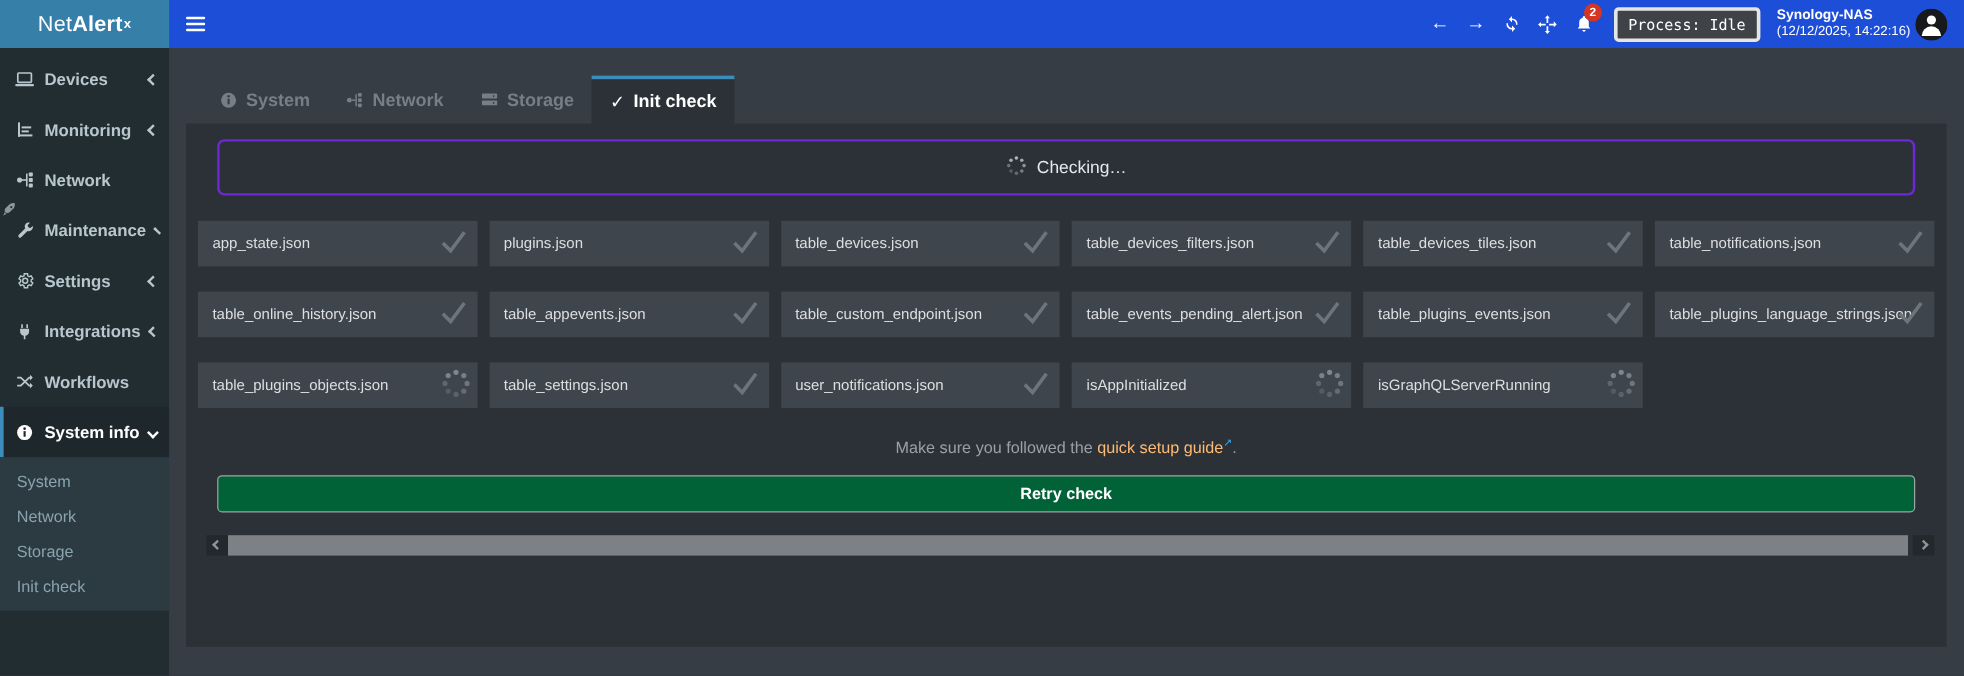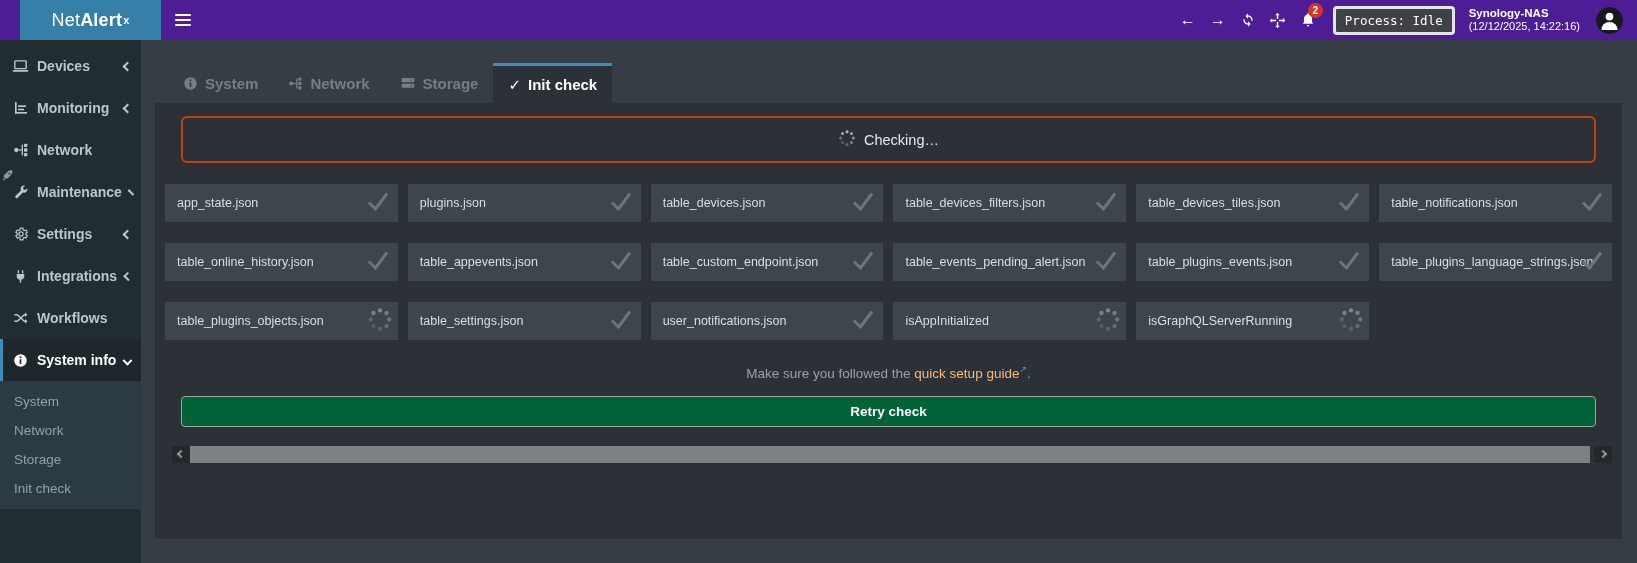--- a/index.html
+++ b/index.html
@@ -1,36 +1,36 @@
 <!DOCTYPE html>
 <html><head>
 <meta charset="utf-8">
 <style>
   html,body{margin:0;padding:0;background:#363d44;width:1637px;height:563px;overflow:hidden;
     font-family:"Liberation Sans","DejaVu Sans",sans-serif;}
   *{box-sizing:border-box;}
 
   
-  .navbar{position:absolute;top:0;left:0;width:1637px;height:40px;background:#4c1d95;display:flex;align-items:stretch;padding-left:20px;}
+  .navbar{position:absolute;top:0;left:0;width:1637px;height:40px;background:#1d4ed8;display:flex;align-items:stretch;}
   .logo{width:141px;background:#367fa9;color:#fff;display:flex;align-items:center;justify-content:center;
     font-size:18px;letter-spacing:.2px;}
   .logo b{font-weight:bold;}
   .logo sup{font-size:11px;font-weight:bold;margin-left:1px;}
   .nav-right{flex:1;display:flex;align-items:center;color:#fff;padding:0 14px 0 14px;}
   .burger{display:flex;flex-direction:column;gap:3px;cursor:pointer;}
   .burger i{display:block;width:16px;height:2px;background:#fff;border-radius:1px;}
   .nav-spacer{flex:1;}
   .nav-icon{display:flex;align-items:center;justify-content:center;width:30px;height:40px;color:#fff;cursor:pointer;font-size:16px;}
   .nav-icon svg{display:block;}
   .bell-wrap{position:relative;}
   .badge{position:absolute;top:3px;right:0px;background:#d33724;color:#fff;font-size:10px;font-weight:bold;
     min-width:15px;height:15px;border-radius:8px;display:flex;align-items:center;justify-content:center;padding:0 4px;}
   .process-badge{background:#3f4347;border:3px solid #e5e5e5;color:#fff;border-radius:4px;
     font-family:"DejaVu Sans Mono","Liberation Mono",monospace;font-size:12.5px;padding:4px 9px;margin:0 14px 0 10px;}
-  .host-info{color:#fff;line-height:1.25;margin-right:16px;}
+  .host-info{color:#fff;line-height:1.25;margin-right:4px;}
   .host-name{font-size:11.5px;font-weight:bold;}
   .host-time{font-size:11px;}
   .avatar{width:27px;height:27px;border-radius:50%;overflow:hidden;cursor:pointer;}
 
   
   .sidebar{position:absolute;top:40px;left:0;width:141px;height:523px;background:#222d32;padding-top:5px;}
   .side-item{height:42px;display:flex;align-items:center;padding:0 10px 0 12px;color:#b8c7ce;
     font-size:14px;font-weight:600;cursor:pointer;gap:8px;}
   .side-item .ico{width:17px;display:flex;justify-content:center;flex-shrink:0;}
   .side-item .lbl{flex:1;white-space:nowrap;}
@@ -44,21 +44,21 @@
 
   
   .main{position:absolute;top:40px;left:141px;width:1496px;height:523px;background:#363d44;}
   .tabstrip{display:flex;align-items:stretch;height:40px;margin:23px 15px 0 14px;padding-left:13px;}
   .tab{display:flex;align-items:center;gap:7px;padding:0 15px;color:#767f87;font-size:15px;font-weight:600;cursor:pointer;}
   .tab .tico{display:flex;align-items:center;}
   .tab.active{background:#2b3136;border-top:3px solid #3c8dbc;color:#fff;}
   .tab .check-ch{font-size:15px;font-weight:bold;font-family:"DejaVu Sans",sans-serif;}
 
   .panel{margin:0 15px 0 14px;background:#2b3136;height:436px;padding:12px 10px 0 10px;}
-  .check-box{margin:1px 16px 0 16px;height:47px;border:2px solid #c2410c;border-radius:6px;
+  .check-box{margin:1px 16px 0 16px;height:47px;border:2px solid #6d28d9;border-radius:6px;
     display:flex;align-items:center;justify-content:center;gap:8px;color:#e6e9eb;font-size:14.5px;}
   .spin{color:#aeb4ba;}
 
   .grid{margin-top:21px;display:grid;grid-template-columns:repeat(6,1fr);column-gap:10px;row-gap:21px;}
   .card{position:relative;height:38px;background:#3e454c;display:flex;align-items:center;
     padding:0 36px 0 12px;font-size:12.5px;color:#dcdfe2;overflow:hidden;}
   .card .lbl{white-space:nowrap;}
   .card .st-icon{position:absolute;right:5px;top:50%;transform:translateY(-50%);}
   .icon-check{color:#6d757c;}
   .icon-spin{color:#7e868e;display:none;}

